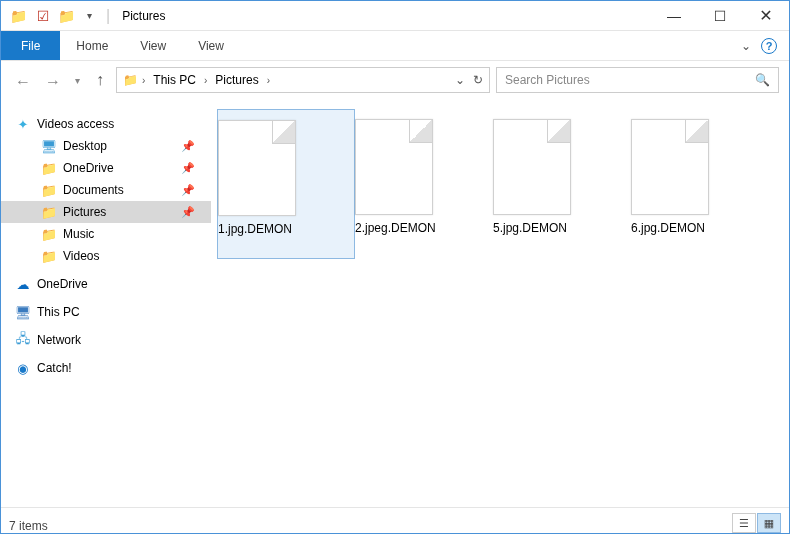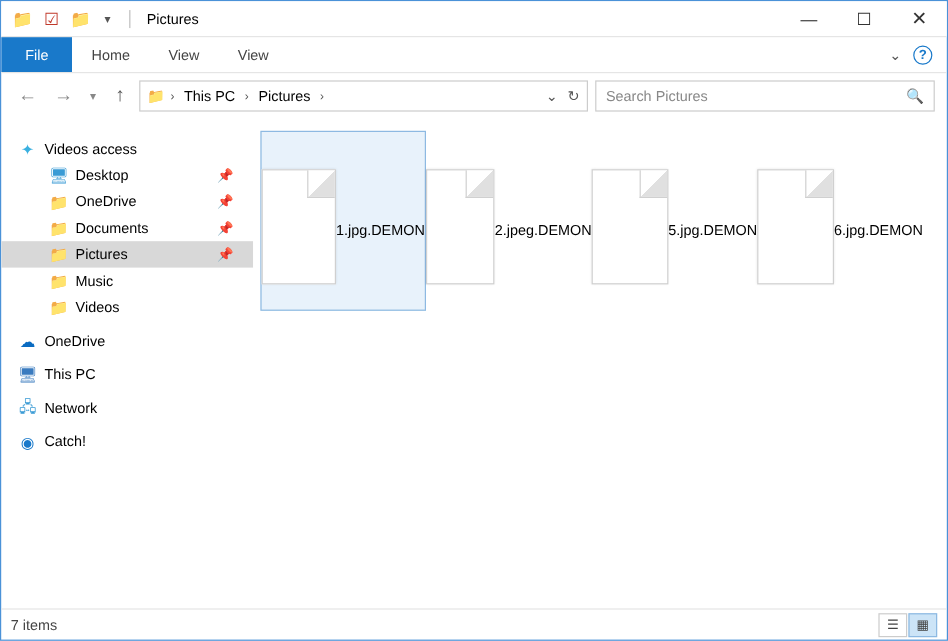--- a/index.html
+++ b/index.html
@@ -44,29 +44,29 @@
 .pin { margin-left: auto; color: #888; font-size: 11px; padding-right: 8px; }
 .ti-icon { width: 16px; height: 16px; display: flex; align-items: center; justify-content: center; font-size: 13px; }
 .folder-ico { color: #f0c869; }
 .star-ico { color: #3ab0e0; }
 .cloud-ico { color: #0a6bc1; }
 .pc-ico { color: #3a7bbf; }
 .net-ico { color: #3a9bd5; }
 .catch-ico { color: #1979ca; }
 
 .content { flex: 1; padding: 10px 6px; display: flex; flex-wrap: wrap; align-content: flex-start; gap: 0; }
-.file-tile { width: 138px; height: 150px; display: flex; flex-direction: row; align-items: center; justify-content: flex-start; padding-top: 10px; }
+.file-tile { width: 138px; height: 150px; display: flex; flex-direction: column; align-items: flex-start; justify-content: flex-start; padding-top: 10px; }
 .file-tile.selected { border: 1px solid #8db9e2; background: #e8f2fb; }
 .file-thumb { width: 78px; height: 96px; background: #fff; border: 1px solid #d0d0d0; position: relative; box-shadow: 0 0 2px rgba(0,0,0,0.1); }
 .file-thumb::before { content: ""; position: absolute; top: 0; right: 0; width: 22px; height: 22px; background: linear-gradient(135deg, #fff 0 50%, #e0e0e0 50% 100%); border-left: 1px solid #d0d0d0; border-bottom: 1px solid #d0d0d0; }
 .file-thumb.txt::after { content: ""; position: absolute; left: 10px; right: 10px; top: 30px; bottom: 14px; background: repeating-linear-gradient(#aaa 0 1px, transparent 1px 6px); }
 .file-label { font-size: 12px; text-align: center; padding-top: 6px; }
 
 
-.statusbar { position: absolute; bottom: 0; left: 0; right: 0; height: 26px; border-top: 1px solid #e5e5e5; display: flex; align-items: center; padding: 0 8px; font-size: 12px; color: #444; }
+.statusbar { position: absolute; bottom: 0; left: 0; right: 0; height: 26px; border-top: 1px solid #e5e5e5; display: flex; align-items: flex-end; padding: 0 8px; font-size: 12px; color: #444; }
 .sb-right { margin-left: auto; display: flex; gap: 1px; }
 .view-btn { width: 24px; height: 20px; border: 1px solid #ccc; display: flex; align-items: center; justify-content: center; font-size: 11px; background: #fff; }
 .view-btn.active { background: #cce4f7; border-color: #8db9e2; }
 .chev-exp { color: #555; font-size: 12px; }
 </style>
 </head>
 <body>
 
 <div class="titlebar">
   <div class="tb-left">

